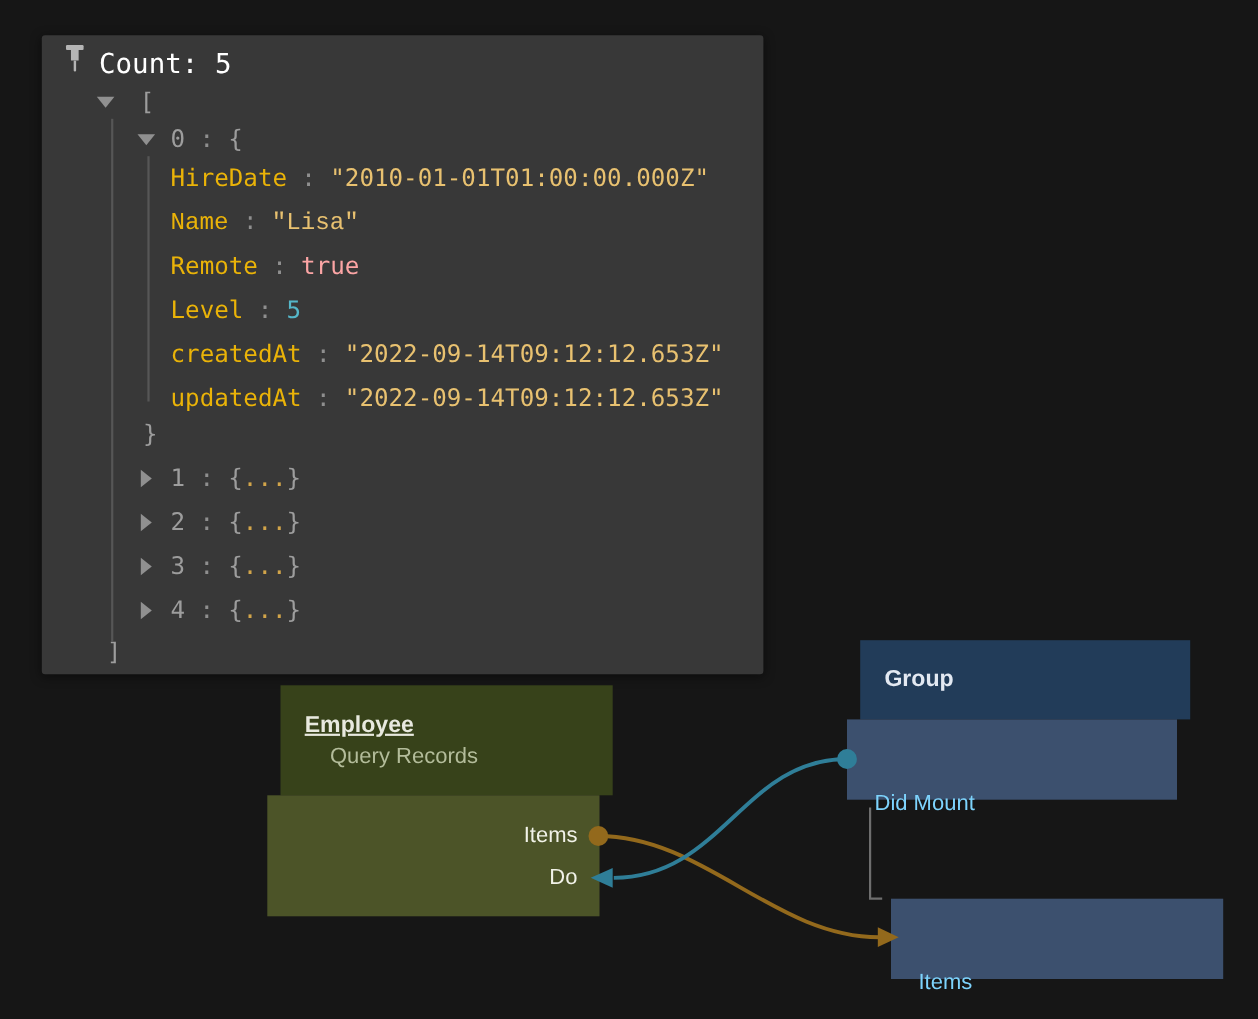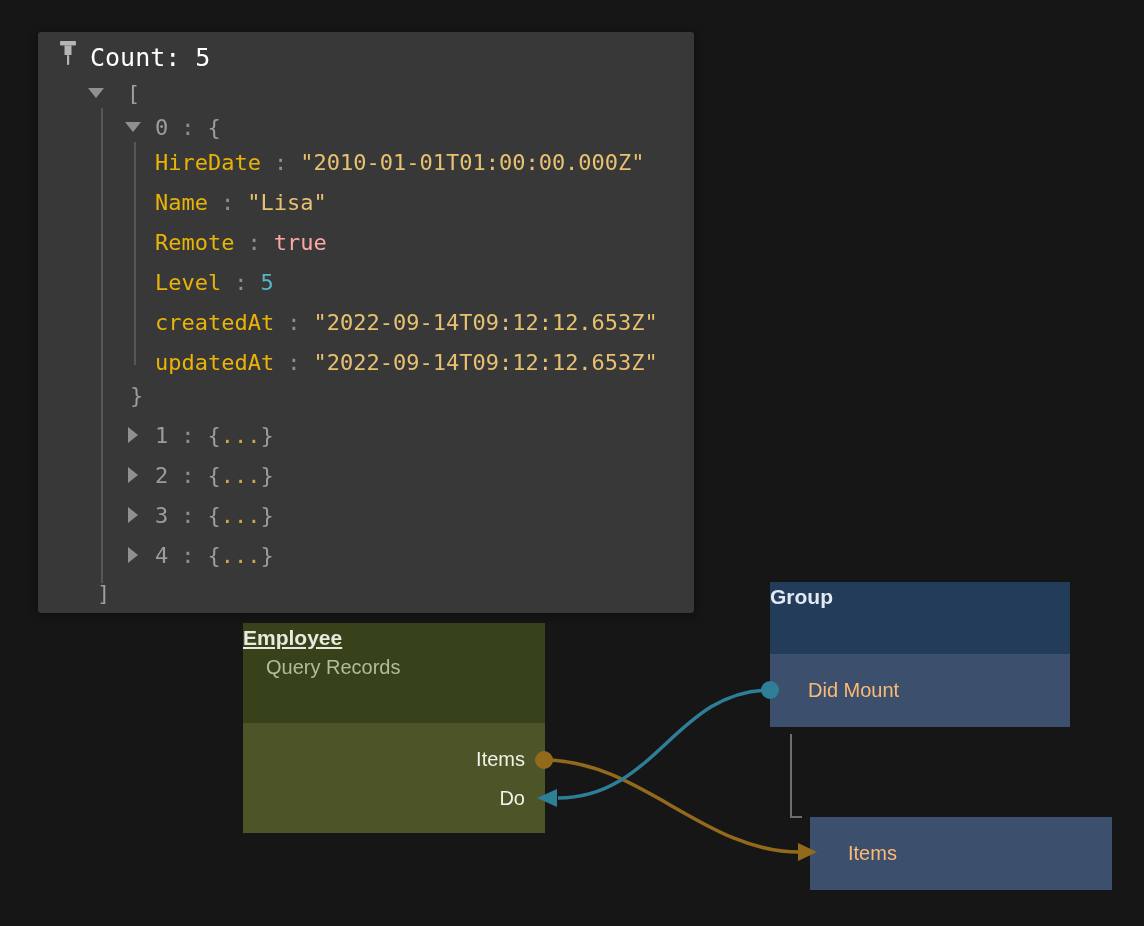--- a/index.html
+++ b/index.html
@@ -43,43 +43,43 @@
     border-top:10px solid #909090; cursor:pointer;
   }
   .tri-right {
     position:absolute; width:0; height:0;
     border-top:8px solid transparent; border-bottom:8px solid transparent;
     border-left:10px solid #909090; cursor:pointer;
   }
 
   
   .node { position:absolute; }
-  .node-header { position:absolute; left:0; top:0; width:100%; box-sizing:border-box;
-    display:flex; flex-direction:column; justify-content:flex-start; }
+  .node-header { position:absolute; left:12px; top:0; width:100%; box-sizing:border-box;
+    padding-left:22px; display:flex; flex-direction:column; justify-content:center; }
   .node-title { font-size:21px; font-weight:bold; line-height:30px; }
   .node-subtitle { font-size:20px; line-height:29px; }
   .node-body { position:absolute; left:0; width:100%; }
 
   #node-employee { left:243px; top:623px; width:302px; height:210px; }
   #node-employee .node-header { height:100px; background:#37421a; }
   #node-employee .node-title { color:#e8e9df;text-decoration:underline; }
   #node-employee .node-subtitle { color:#b3bc9a;margin-left:23px; }
   #node-employee .node-body { top:100px; height:110px; background:#4c5428; }
   .out-row {
     position:absolute; right:0; width:100%; height:40px; line-height:40px;
     text-align:right; padding-right:20px; box-sizing:border-box;
     color:#f1f2e8; font-size:20px; cursor:pointer;
   }
 
   .blue-node .node-header { background:#223c59; }
   .blue-node .node-title { color:#e3e9f2; }
   .blue-row {
-    position:absolute; left:16px; width:100%; height:100%; line-height:73px;
+    position:absolute; left:3px; width:100%; height:100%; line-height:73px;
     padding-left:22px; box-sizing:border-box;
-    color:#fdba74; font-size:20px; cursor:pointer;
+    color:#7dd3fc; font-size:20px; cursor:pointer;margin-top:40px;
   }
   #node-group { left:770px; top:582px; width:300px; height:145px; }
   #node-group .node-header { height:72px; }
   #node-group .node-body { top:72px; height:73px; background:#3c506e; }
 
   #node-table { left:810px; top:744px; width:302px; height:146px; }
   #node-table .node-header { height:73px; }
   #node-table .node-body { top:73px; height:73px; background:#3c506e; }
 
   #wire-layer { position:absolute; left:0; top:0; width:1144px; height:926px;
@@ -119,21 +119,21 @@
       <span class="tpunct">0</span>
       <span class="tcolon">:</span>
       <span class="tpunct">{</span>
     </div>
 
     <div class="trow" style="left:117px; top:110px;">
       <span class="tkey">HireDate</span>
       <span class="tcolon">:</span>
       <span class="tval" data-type="string">"2010-01-01T01:00:00.000Z"</span>
     </div>
-    <div class="trow" style="left:117px; top:150px;">
+    <div class="trow" style="left:117px; top:150px;font-family:Liberation Mono, monospace;">
       <span class="tkey">Name</span>
       <span class="tcolon">:</span>
       <span class="tval" data-type="string">"Lisa"</span>
     </div>
     <div class="trow" style="left:117px; top:190px;">
       <span class="tkey">Remote</span>
       <span class="tcolon">:</span>
       <span class="tval" data-type="boolean">true</span>
     </div>
     <div class="trow" style="left:117px; top:230px;text-align:center;">

